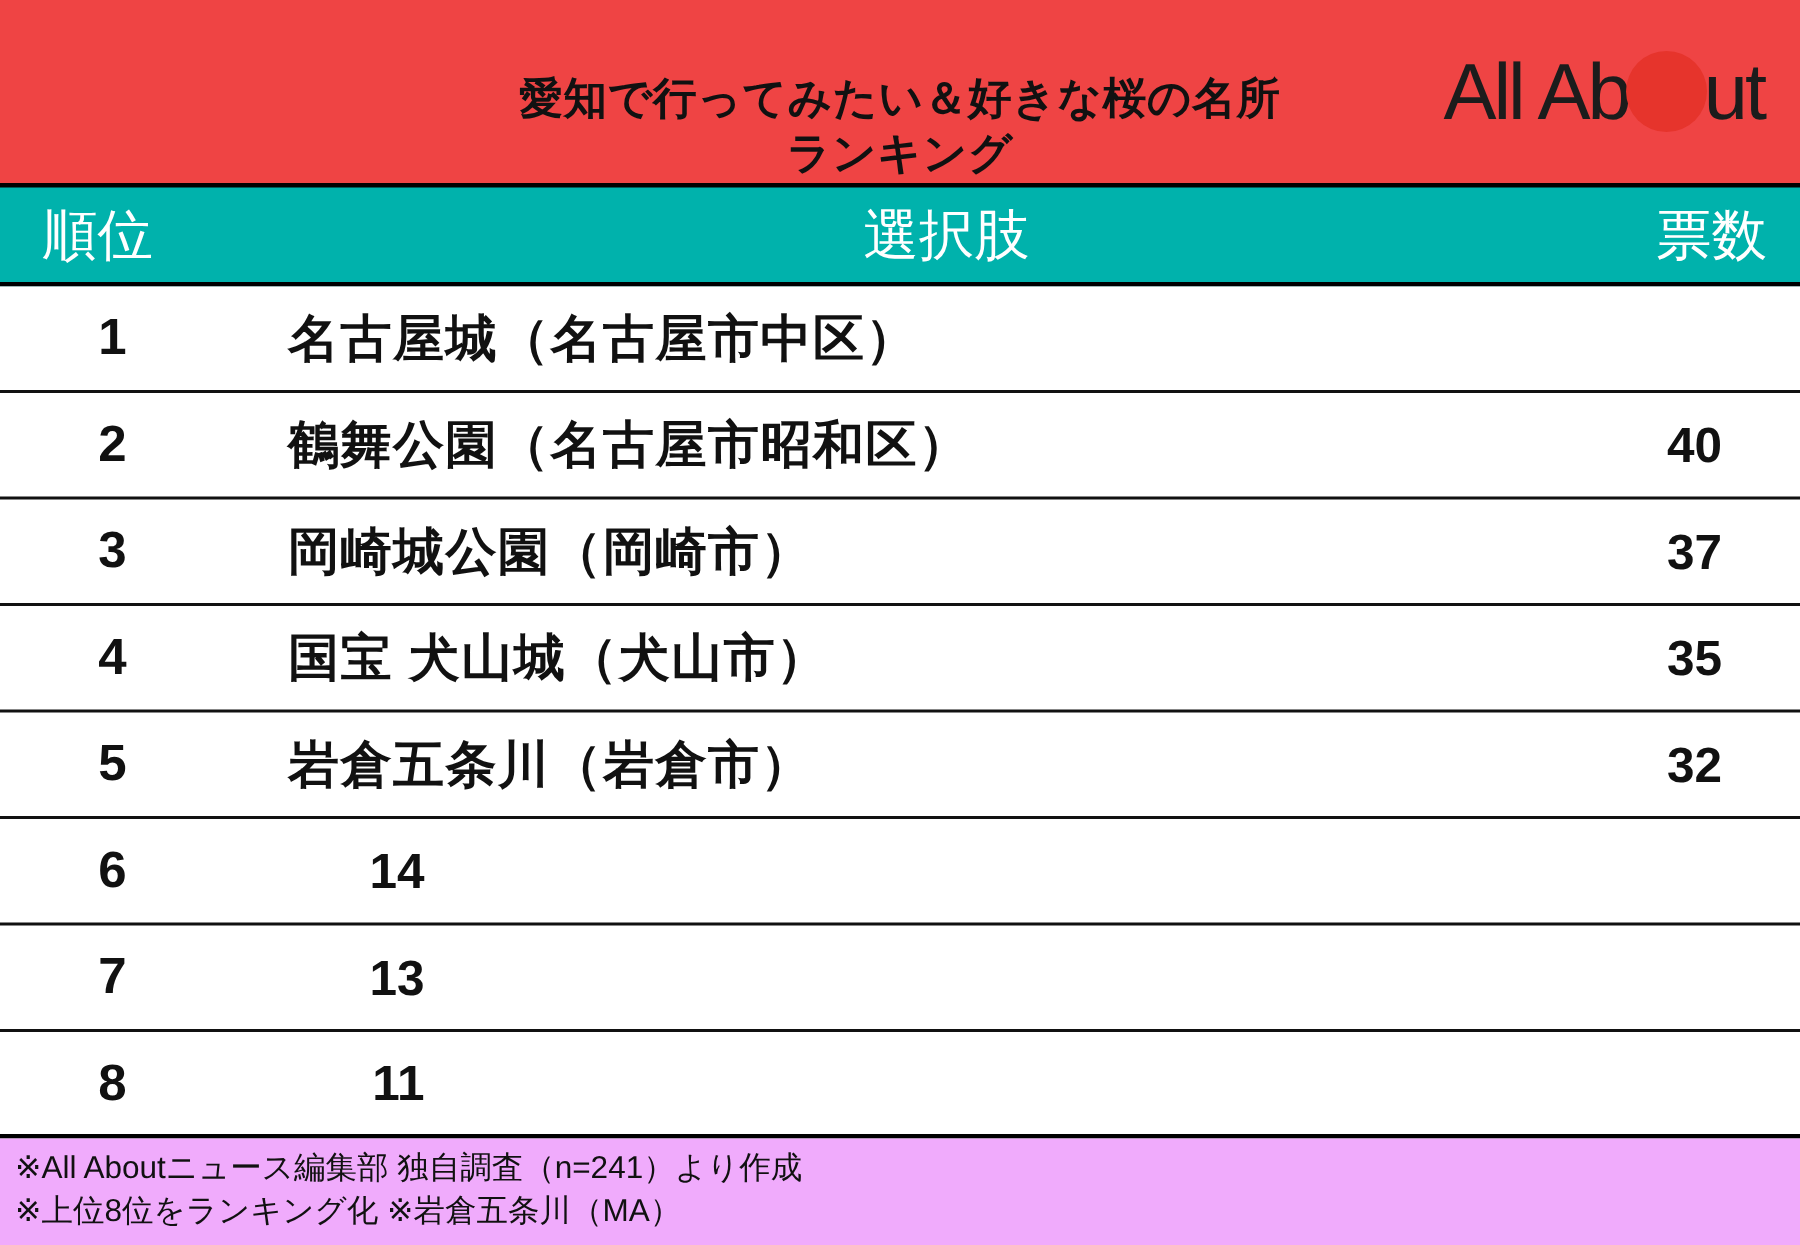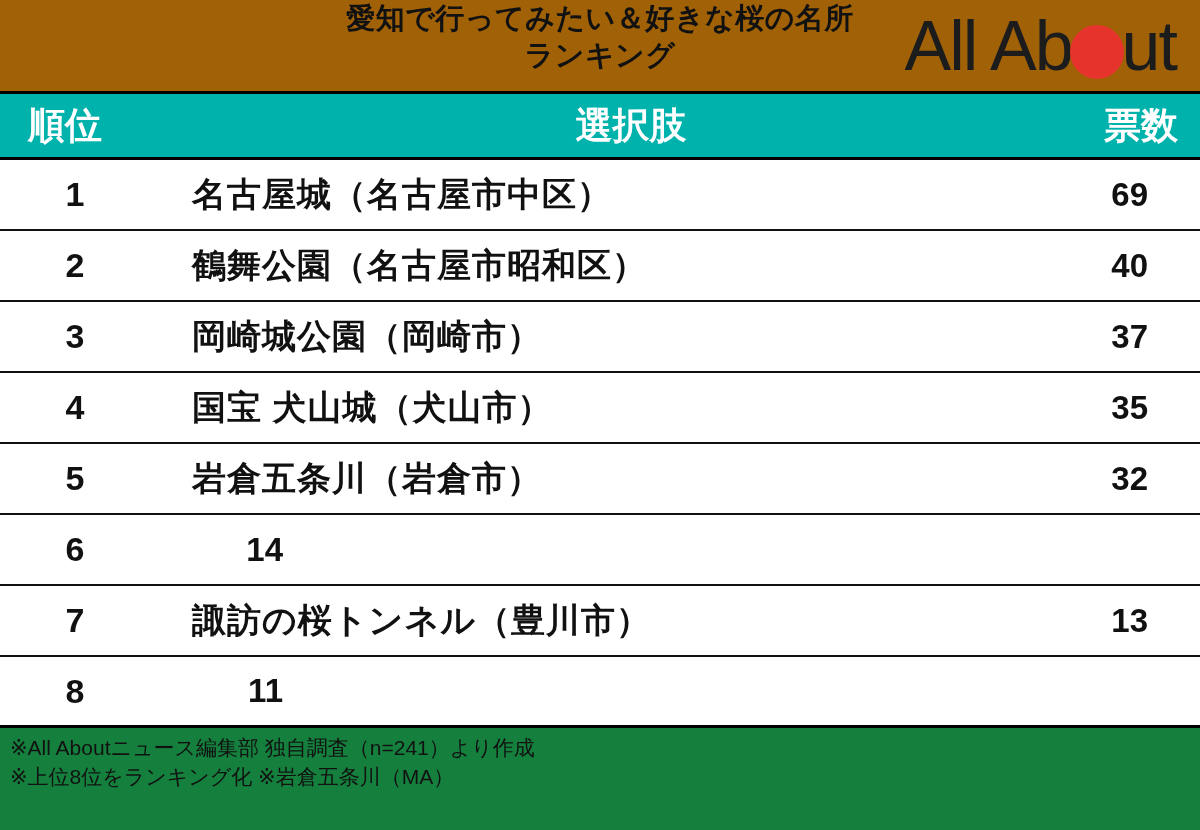--- a/index.html
+++ b/index.html
@@ -3,43 +3,43 @@
 <meta charset="utf-8">
 <style>
   * { margin:0; padding:0; box-sizing:border-box; }
   html,body { width:1200px; height:830px; background:#ffffff; overflow:hidden; }
   body { font-family:"Liberation Sans","DejaVu Sans",sans-serif; color:#111; }
 
   .poster { width:1200px; height:830px; display:flex; flex-direction:column; }
 
   
   .title-bar {
-    height:91px; background:#a16207; position:relative;
-    display:flex; align-items:flex-start; justify-content:center;
+    height:122px; background:#ef4444; position:relative;
+    display:flex; align-items:flex-end; justify-content:center;
   }
   .title {
     text-align:center; font-weight:bold; font-size:29px; line-height:37px;
     color:#111; letter-spacing:0.5px;
   }
   .logo {
     position:absolute; right:24px; top:50%; transform:translateY(-50%);
-    font-size:70px; line-height:1; color:#1c1c1c; letter-spacing:-2px;
+    font-size:53px; line-height:1; color:#1c1c1c; letter-spacing:-2px;
     white-space:nowrap; font-weight:normal;
   }
   .logo-dot {
     display:inline-block; width:54px; height:54px; border-radius:50%;
     background:#e6342c; vertical-align:-9px; margin:0 -2px;
   }
 
   
   .header-row {
     height:69px; background:#00b2ac;
     border-top:3px solid #000; border-bottom:3px solid #000;
     display:flex; align-items:center;
-    color:#fff; font-weight:bold; font-size:37px;
+    color:#fff; font-weight:normal; font-size:37px;
   }
   .col-rank  { width:150px; flex:0 0 auto; }
   .col-choice{ flex:1;margin-left:37px; }
   .col-votes { width:185px; flex:0 0 auto; text-align:right; }
 
   .header-row .col-rank  { padding-left:28px; text-align:left; }
   .header-row .col-choice{ text-align:center; padding-left:60px; }
   .header-row .col-votes { padding-right:22px; }
 
   .rows { background:#fff; }
@@ -47,21 +47,21 @@
     height:71px; display:flex; align-items:center;
     border-bottom:2px solid #111;
     font-weight:bold; font-size:34px; color:#111;
   }
   .row:last-child { border-bottom:3px solid #000; }
   .row .col-rank  { text-align:center; }
   .row .col-choice{ text-align:left; padding-left:5px; letter-spacing:1px; }
   .row .col-votes { padding-right:52px; font-size:33px; }
 
   
-  .footer { flex:1; background:#15803d; padding:5px 10px 0; }
+  .footer { flex:1; background:#f0abfc; padding:5px 10px 0; }
   .footer p { font-size:21px; line-height:29px; font-weight:normal; color:#111; }
 </style>
 </head>
 <body>
 
 <div class="poster">
 
   <div class="title-bar">
     <div class="title">
       <div>愛知で行ってみたい＆好きな桜の名所</div>
@@ -76,21 +76,20 @@
     <div class="col-rank">順位</div>
     <div class="col-choice">選択肢</div>
     <div class="col-votes">票数</div>
   </div>
 
   <div class="rows">
 
     <div class="row">
       <div class="col-rank">1</div>
       <div class="col-choice">名古屋城（名古屋市中区）</div>
-      <div class="col-votes">69</div>
     </div>
 
     <div class="row">
       <div class="col-rank">2</div>
       <div class="col-choice">鶴舞公園（名古屋市昭和区）</div>
       <div class="col-votes">40</div>
     </div>
 
     <div class="row">
       <div class="col-rank">3</div>
@@ -110,21 +109,20 @@
       <div class="col-votes">32</div>
     </div>
 
     <div class="row">
       <div class="col-rank">6</div>
       <div class="col-votes">14</div>
     </div>
 
     <div class="row">
       <div class="col-rank">7</div>
-      <div class="col-choice">諏訪の桜トンネル（豊川市）</div>
       <div class="col-votes">13</div>
     </div>
 
     <div class="row">
       <div class="col-rank">8</div>
       <div class="col-votes">11</div>
     </div>
 
   </div>
 

